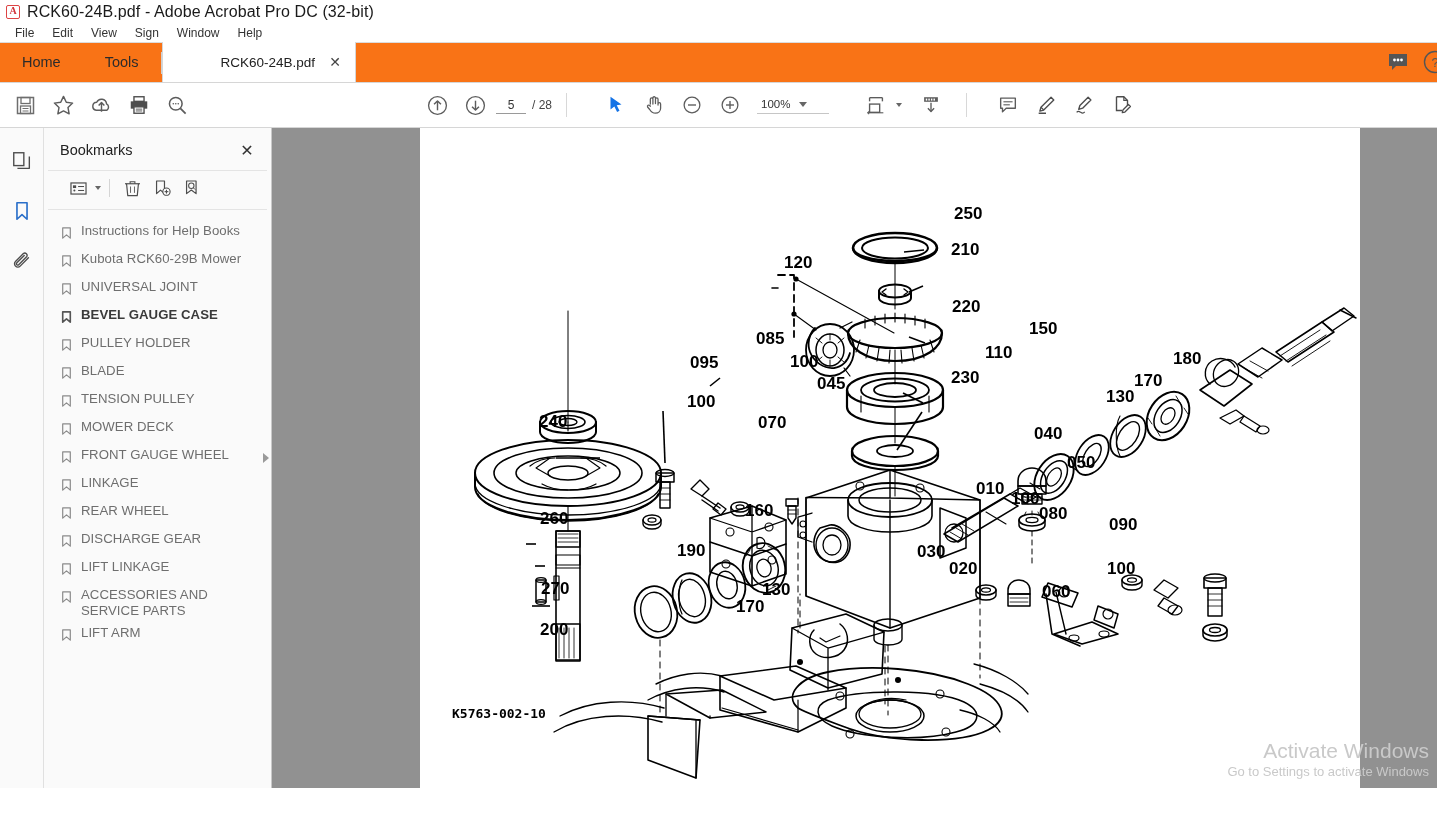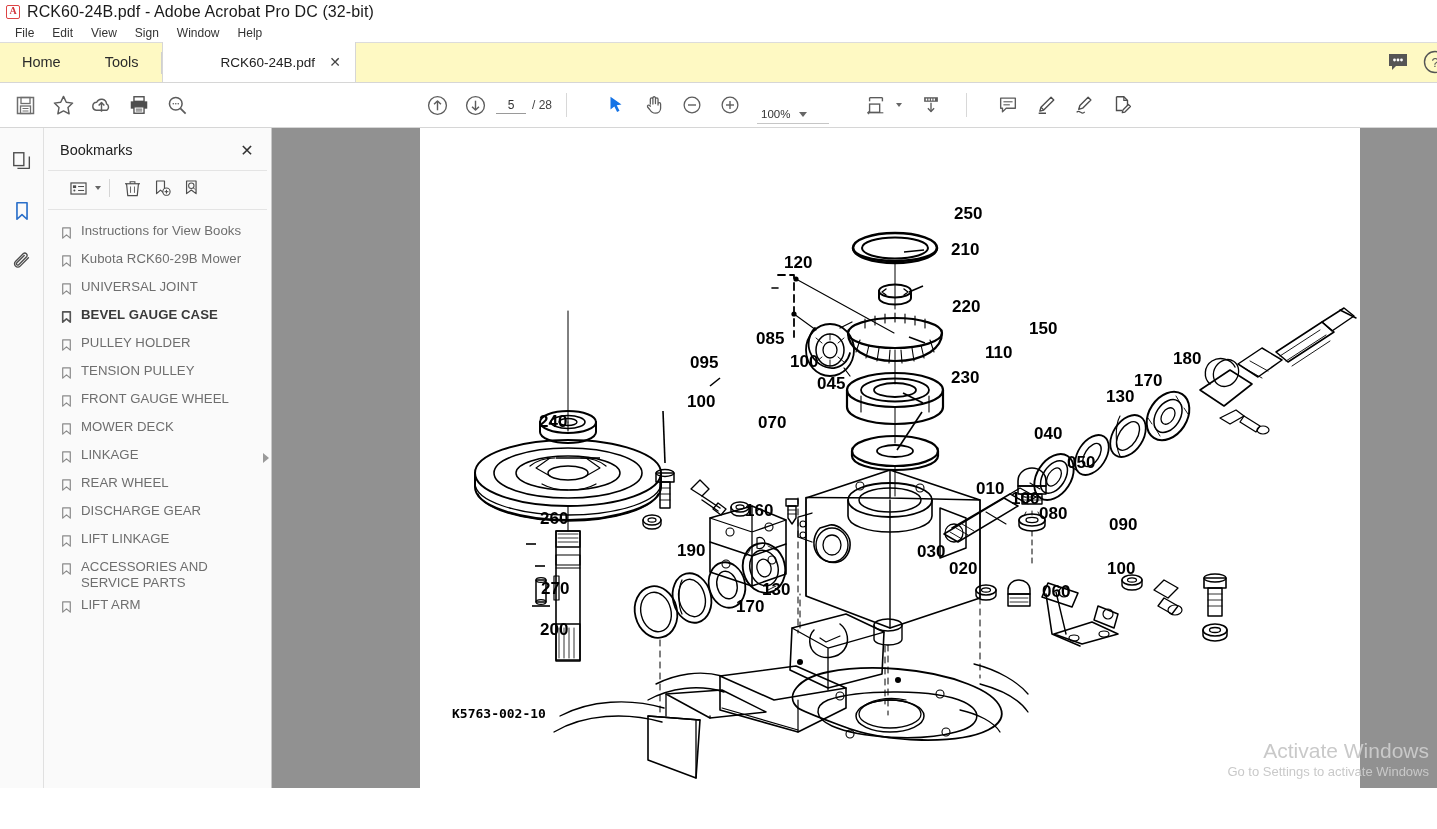--- a/index.html
+++ b/index.html
@@ -36,21 +36,21 @@
     height: 20px; background: #ffffff; display: flex; align-items: center;
     padding-left: 6px; border-bottom: 1px solid #dcdcdc;
   }
   .menu-item {
     font-size: 12px; color: #333; padding: 1px 9px; cursor: default;
     white-space: nowrap;
   }
 
   
   .tabstrip {
-    height: 40px; background: #fef9c3; display: flex; align-items: flex-end;
+    height: 40px; background: #f97316; display: flex; align-items: flex-end;
     border-bottom: 1px solid #d6d6d6; position: relative;
   }
   .tab-btn {
     height: 40px; display: flex; align-items: center; padding: 0 22px;
     font-size: 14.5px; color: #2b2b2b; cursor: default;
   }
   .tab-sep { width: 1px; height: 22px; background: #d0d0d0; align-self: center; }
   .doc-tab {
     height: 40px; min-width: 185px; background: #ffffff;
     display: flex; align-items: center; justify-content: center;
@@ -295,21 +295,21 @@
         </svg>
       </div>
       <div class="pagebox">
         <input class="page-input" value="5" style="">
         <span class="page-total">/ 28</span>
       </div>
     </div>
 
     <div class="tb-sep" style="margin-left:14px;"></div>
 
-    <div class="tb-group" style="margin-left:22px;align-items:flex-end;">
+    <div class="tb-group" style="margin-left:22px;">
       <div class="tb-btn">
         <svg class="icon" width="22" height="22" viewBox="0 0 24 24">
           <path d="M6 3l12 8.5-5.2.9 3 5.9-2.6 1.3-3-6-4.2 3.4z" fill="#1473e6"></path>
         </svg>
       </div>
       <div class="tb-btn">
         <svg class="icon" width="22" height="22" viewBox="0 0 24 24">
           <path d="M8 11V5.6a1.4 1.4 0 0 1 2.8 0V11m0-.6V4.4a1.4 1.4 0 0 1 2.8 0v6m0-.4V5.6a1.4 1.4 0 0 1 2.8 0V12m0-1.2a1.4 1.4 0 0 1 2.8 0v4.7c0 3.2-2.4 5.4-5.6 5.4-3.4 0-4.8-1.4-6.3-4L5 14.2a1.5 1.5 0 0 1 2.4-1.7L8 13.4" fill="none" stroke="#5c5c5c" stroke-width="1.4" stroke-linecap="round" stroke-linejoin="round"></path>
         </svg>
       </div>
@@ -454,21 +454,21 @@
             <line x1="13" y1="11" x2="15.5" y2="13.5" stroke="#4d4d4d" stroke-width="1.2"></line>
           </svg>
         </div>
       </div>
 
       <div class="bm-list" id="bm-list">
           <div class="bm-item">
             <span class="bm-ico"><svg width="13" height="16" viewBox="0 0 24 24">
                 <path d="M5 2.5h14v19l-7-6-7 6z" fill="none" stroke="#8a8a8a" stroke-width="2.2" stroke-linejoin="round"></path>
               </svg></span>
-            <span class="bm-label">Instructions for View Books</span>
+            <span class="bm-label">Instructions for Help Books</span>
           </div>
           <div class="bm-item">
             <span class="bm-ico"><svg width="13" height="16" viewBox="0 0 24 24">
                 <path d="M5 2.5h14v19l-7-6-7 6z" fill="none" stroke="#8a8a8a" stroke-width="2.2" stroke-linejoin="round"></path>
               </svg></span>
             <span class="bm-label">Kubota RCK60-29B Mower</span>
           </div>
           <div class="bm-item">
             <span class="bm-ico"><svg width="13" height="16" viewBox="0 0 24 24">
                 <path d="M5 2.5h14v19l-7-6-7 6z" fill="none" stroke="#8a8a8a" stroke-width="2.2" stroke-linejoin="round"></path>
@@ -484,33 +484,39 @@
           <div class="bm-item">
             <span class="bm-ico"><svg width="13" height="16" viewBox="0 0 24 24">
                 <path d="M5 2.5h14v19l-7-6-7 6z" fill="none" stroke="#8a8a8a" stroke-width="2.2" stroke-linejoin="round"></path>
               </svg></span>
             <span class="bm-label">PULLEY HOLDER</span>
           </div>
           <div class="bm-item">
             <span class="bm-ico"><svg width="13" height="16" viewBox="0 0 24 24">
                 <path d="M5 2.5h14v19l-7-6-7 6z" fill="none" stroke="#8a8a8a" stroke-width="2.2" stroke-linejoin="round"></path>
               </svg></span>
+            <span class="bm-label">BLADE</span>
+          </div>
+          <div class="bm-item">
+            <span class="bm-ico"><svg width="13" height="16" viewBox="0 0 24 24">
+                <path d="M5 2.5h14v19l-7-6-7 6z" fill="none" stroke="#8a8a8a" stroke-width="2.2" stroke-linejoin="round"></path>
+              </svg></span>
             <span class="bm-label">TENSION PULLEY</span>
           </div>
           <div class="bm-item">
             <span class="bm-ico"><svg width="13" height="16" viewBox="0 0 24 24">
                 <path d="M5 2.5h14v19l-7-6-7 6z" fill="none" stroke="#8a8a8a" stroke-width="2.2" stroke-linejoin="round"></path>
               </svg></span>
+            <span class="bm-label">MOWER DECK</span>
+          </div>
+          <div class="bm-item">
+            <span class="bm-ico"><svg width="13" height="16" viewBox="0 0 24 24">
+                <path d="M5 2.5h14v19l-7-6-7 6z" fill="none" stroke="#8a8a8a" stroke-width="2.2" stroke-linejoin="round"></path>
+              </svg></span>
             <span class="bm-label">FRONT GAUGE WHEEL</span>
-          </div>
-          <div class="bm-item">
-            <span class="bm-ico"><svg width="13" height="16" viewBox="0 0 24 24">
-                <path d="M5 2.5h14v19l-7-6-7 6z" fill="none" stroke="#8a8a8a" stroke-width="2.2" stroke-linejoin="round"></path>
-              </svg></span>
-            <span class="bm-label">MOWER DECK</span>
           </div>
           <div class="bm-item">
             <span class="bm-ico"><svg width="13" height="16" viewBox="0 0 24 24">
                 <path d="M5 2.5h14v19l-7-6-7 6z" fill="none" stroke="#8a8a8a" stroke-width="2.2" stroke-linejoin="round"></path>
               </svg></span>
             <span class="bm-label">LINKAGE</span>
           </div>
           <div class="bm-item">
             <span class="bm-ico"><svg width="13" height="16" viewBox="0 0 24 24">
                 <path d="M5 2.5h14v19l-7-6-7 6z" fill="none" stroke="#8a8a8a" stroke-width="2.2" stroke-linejoin="round"></path>

